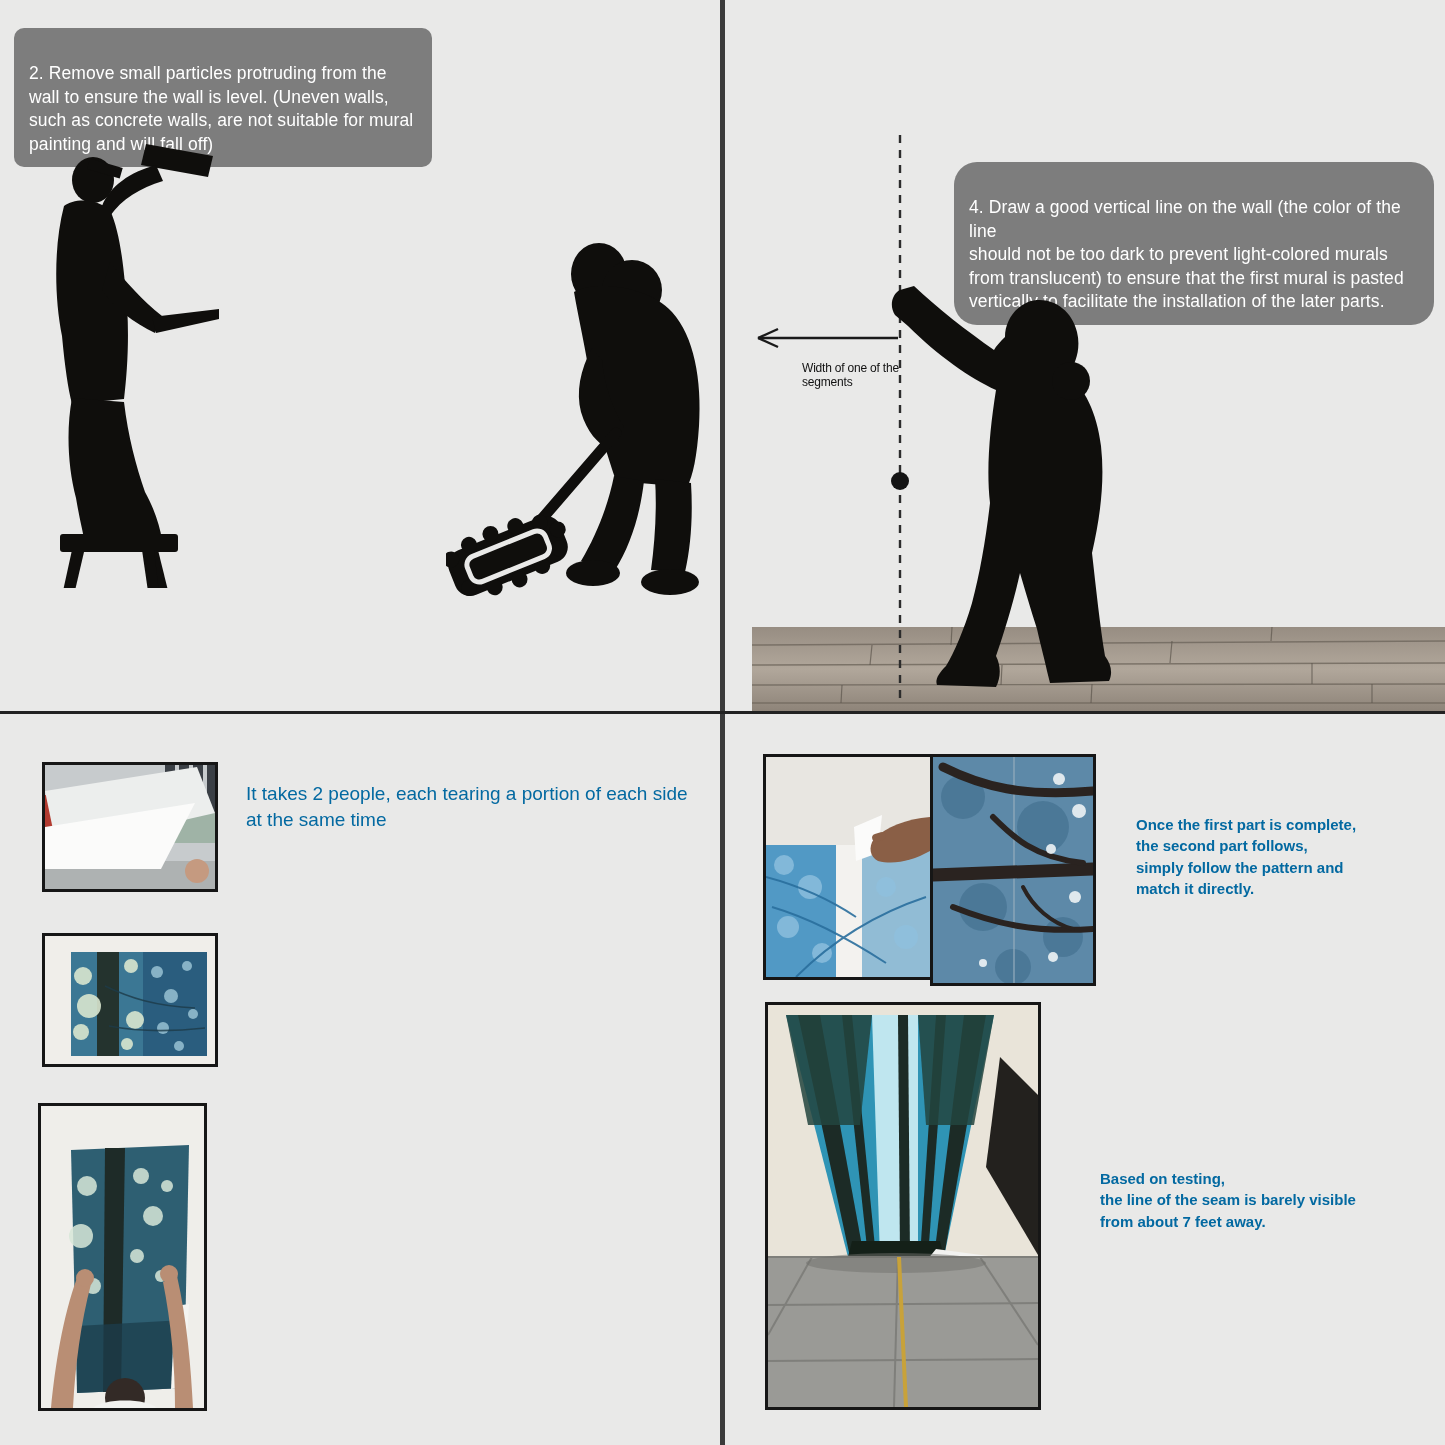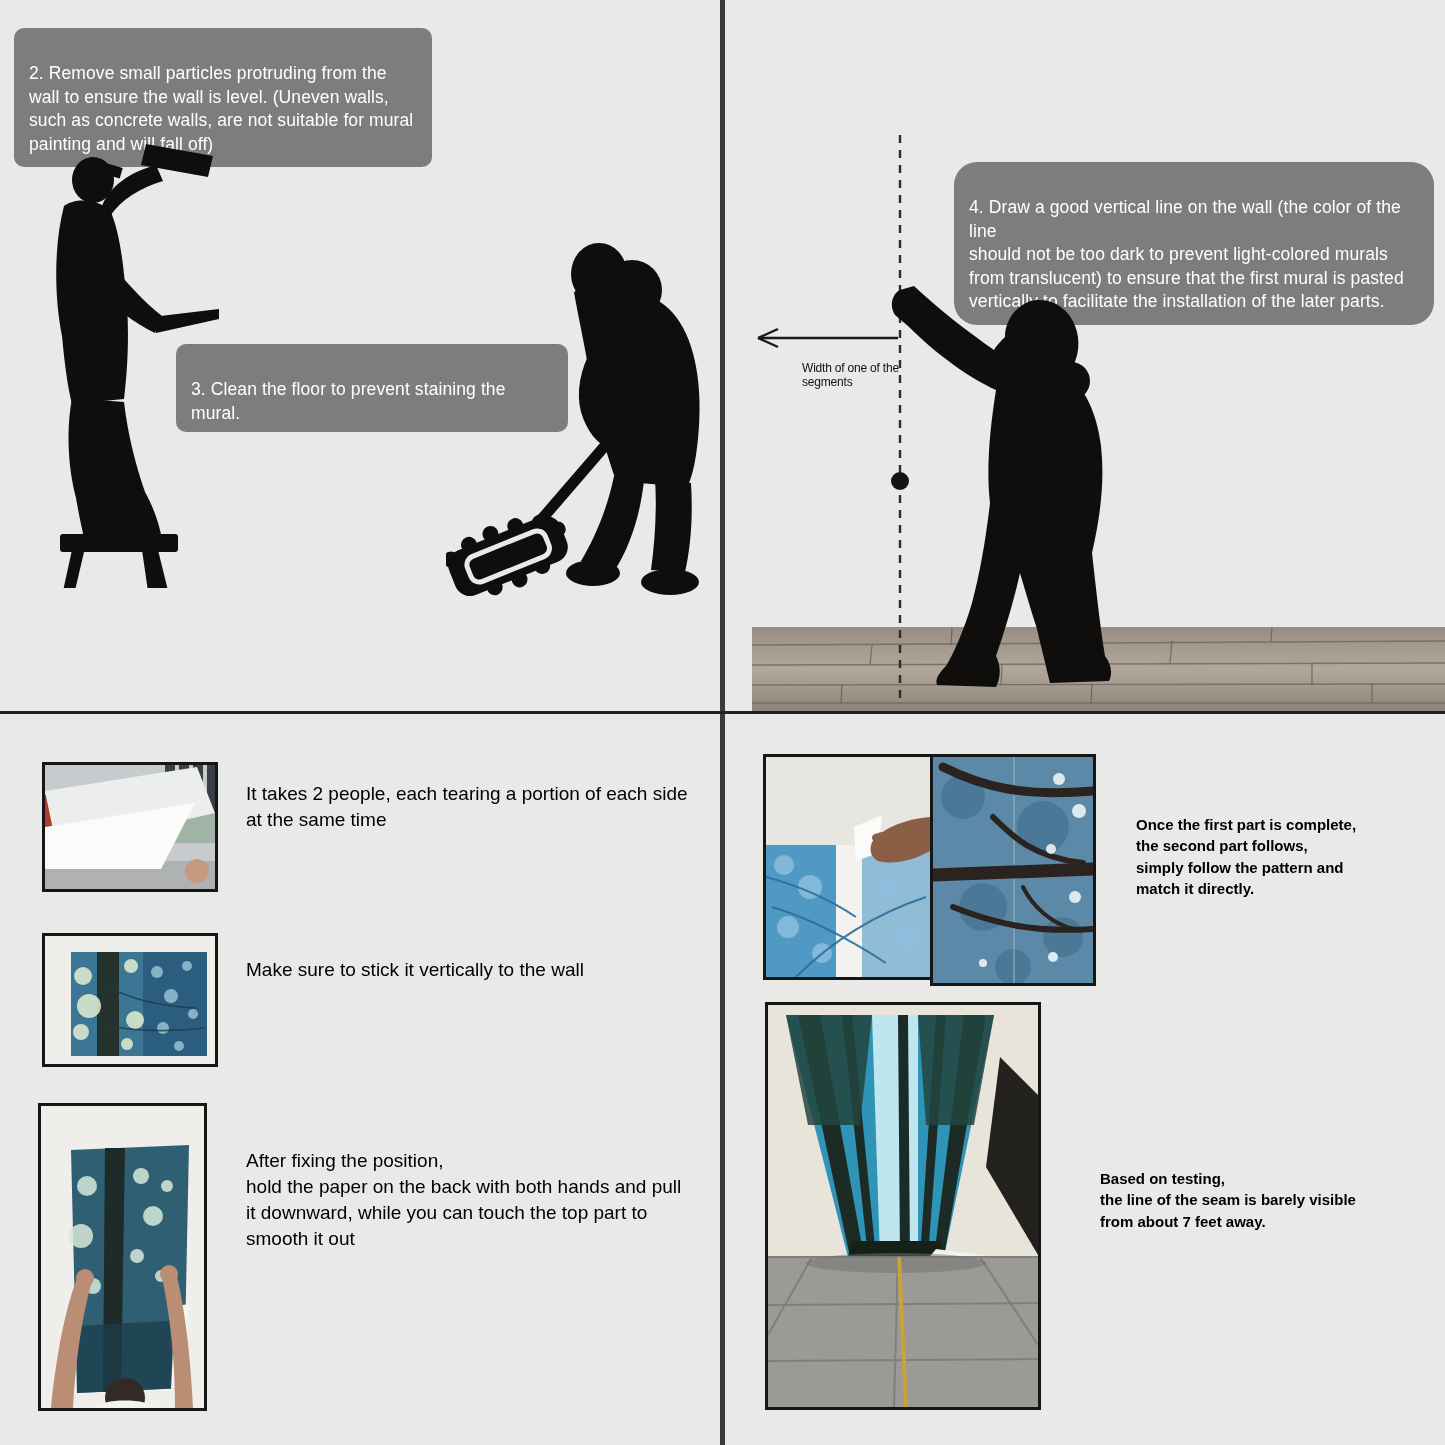--- a/index.html
+++ b/index.html
@@ -4,21 +4,21 @@
 <style>
   html,body{margin:0;padding:0;background:#e9e9e8;}
   #stage{position:relative;width:1445px;height:1445px;background:#e9e9e8;
          font-family:"Liberation Sans",sans-serif;overflow:hidden;color:#111;}
   .abs{position:absolute;}
   .divider-v{left:720px;top:0;width:5px;height:1445px;background:#3b3b3b;}
   .divider-h{left:0;top:711px;width:1445px;height:3px;background:#222;}
   .graybox{background:#7d7d7d;border-radius:10px;color:#fff;
            font-size:17.5px;line-height:1.34;padding:11px 15px;box-sizing:border-box;
            white-space:pre-line;letter-spacing:.1px;}
-  .caption{white-space:pre-line;color:#000000;}
+  .caption{white-space:pre-line;color:#0369a1;}
   .cap-left{font-size:19px;line-height:1.37;}
   .cap-right{font-size:15px;line-height:1.42;font-weight:bold;}
   .widthlabel{font-size:12px;color:#111;letter-spacing:-0.2px;margin-left:37px;}
   svg{display:block;}
   .photo{border:3px solid #161616;background:#dcdcda;}
 </style>
 </head>
 <body>
 
 <div id="stage">
@@ -48,23 +48,20 @@
                C150 390 144 372 135 356 C126 330 118 300 114 266 Z"></path>
       <rect x="50" y="398" width="118" height="18" rx="3"></rect>
       <path d="M62 414 L30 560 L40 562 L74 416 Z"></path>
       <path d="M148 414 L184 560 L174 562 L136 416 Z"></path>
       <path d="M132 414 L152 552 L160 550 L144 414 Z"></path>
       <rect x="42" y="478" width="96" height="9" transform="rotate(-2 90 482)"></rect>
       <rect x="34" y="528" width="112" height="9" transform="rotate(-2 90 532)"></rect>
     </g>
   </svg>
 
-  <div class="abs graybox" style="left:176px;top:344px;width:392px;height:88px;">
-    <span>3. Clean the floor to prevent staining the mural.</span>
-  </div>
 
   <svg class="abs" style="left:446px;top:230px;" width="286" height="392" viewBox="0 0 286 392">
     <g fill="#0f0e0c">
       <ellipse cx="153" cy="44" rx="28" ry="31"></ellipse>
       <circle cx="186" cy="60" r="30"></circle>
       <path d="M128 62 C150 50 202 56 226 82 C248 106 256 150 253 196
                C251 226 247 246 241 257 L170 251 C160 221 150 190 146 160
                C140 120 132 86 128 62 Z"></path>
       <path d="M146 118 C134 140 130 162 135 182 C141 202 152 214 163 219
                L178 197 C167 180 158 154 156 130 Z"></path>
@@ -199,21 +196,20 @@
         <circle cx="142" cy="30" r="5"></circle>
       <circle cx="118" cy="92" r="6"></circle>
         <circle cx="148" cy="78" r="5"></circle>
         <circle cx="134" cy="110" r="5"></circle>
     </g>
     <g stroke="#1d3b49" stroke-width="1.6" opacity="0.8" fill="none">
       <path d="M60 50 C85 62 110 70 150 72"></path>
         <path d="M64 90 C95 96 125 96 160 92"></path>
     </g>
   </svg>
-  <div class="abs caption cap-left" style="left:246px;top:957px;width:445px;">Make sure to stick it vertically to the wall</div>
 
   <svg class="abs photo" style="left:38px;top:1103px;" width="163" height="302" viewBox="0 0 163 302">
     <rect width="163" height="302" fill="#efeeea"></rect>
     <polygon points="30,44 148,39 143,282 36,287" fill="#2e5f72"></polygon>
     <polygon points="64,42 84,42 80,286 62,286" fill="#1e2b28"></polygon>
     <g fill="#d8e8d9" opacity="0.85">
       <circle cx="46" cy="80" r="10"></circle>
         <circle cx="40" cy="130" r="12"></circle>
         <circle cx="52" cy="180" r="8"></circle>
       <circle cx="100" cy="70" r="8"></circle>
@@ -226,24 +222,20 @@
     <polygon points="134,200 148,198 143,282 130,283" fill="#f4f4f1"></polygon>
     <g fill="#b98e74">
       <path d="M10 302 C14 260 22 210 36 172 L50 178 C40 216 34 260 32 302 Z"></path>
       <path d="M152 302 C150 262 146 214 136 170 L122 176 C130 216 134 260 134 302 Z"></path>
       <circle cx="44" cy="172" r="9"></circle>
         <circle cx="128" cy="168" r="9"></circle>
     </g>
     <circle cx="84" cy="292" r="20" fill="#332a26"></circle>
     <path d="M52 302 C62 292 106 292 116 302 Z" fill="#f2f2f0"></path>
   </svg>
-  <div class="abs caption cap-left" style="left:246px;top:1148px;width:450px;">After fixing the position,
-hold the paper on the back with both hands and pull
-it downward, while you can touch the top part to
-smooth it out</div>
 
   <svg class="abs photo" style="left:763px;top:754px;" width="164" height="220" viewBox="0 0 164 220">
     <rect width="164" height="220" fill="#e8e6e1"></rect>
     <rect x="0" y="88" width="164" height="132" fill="#f3f2ef"></rect>
     <g fill="#3f8fc0">
       <path d="M0 88 L70 88 L70 220 L0 220 Z" opacity="0.9"></path>
       <path d="M96 96 L164 92 L164 220 L96 220 Z" opacity="0.55"></path>
     </g>
     <g fill="#8fc0de" opacity="0.8">
       <circle cx="18" cy="108" r="10"></circle>

